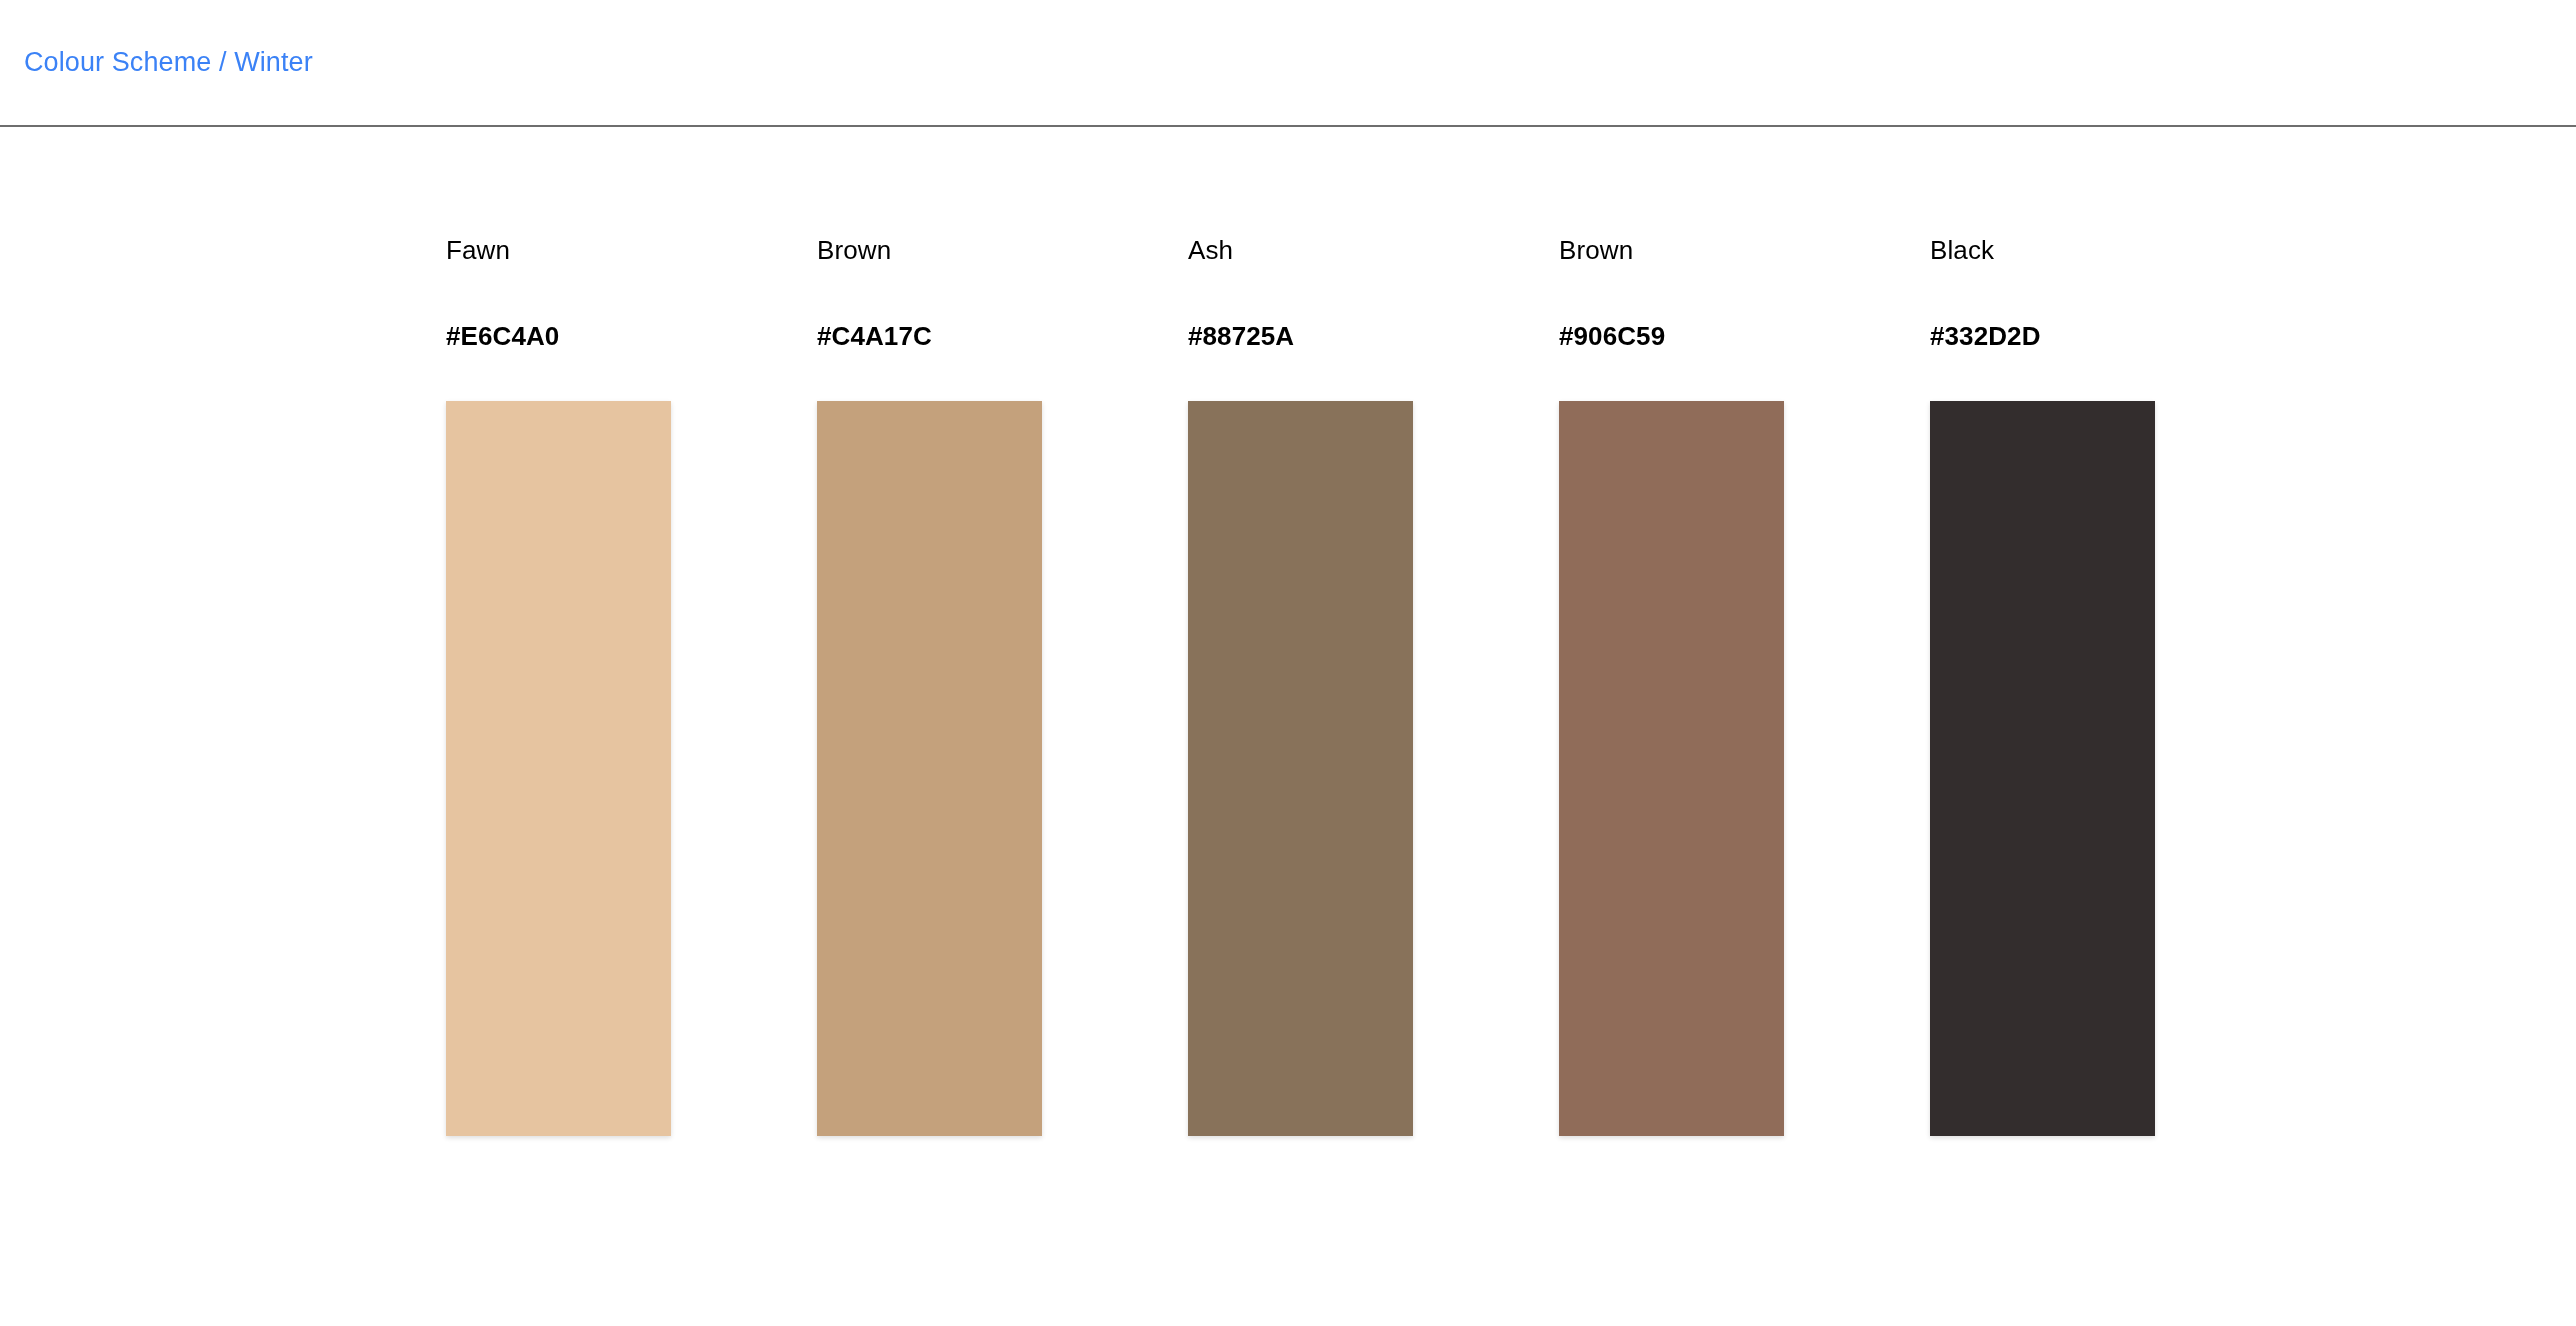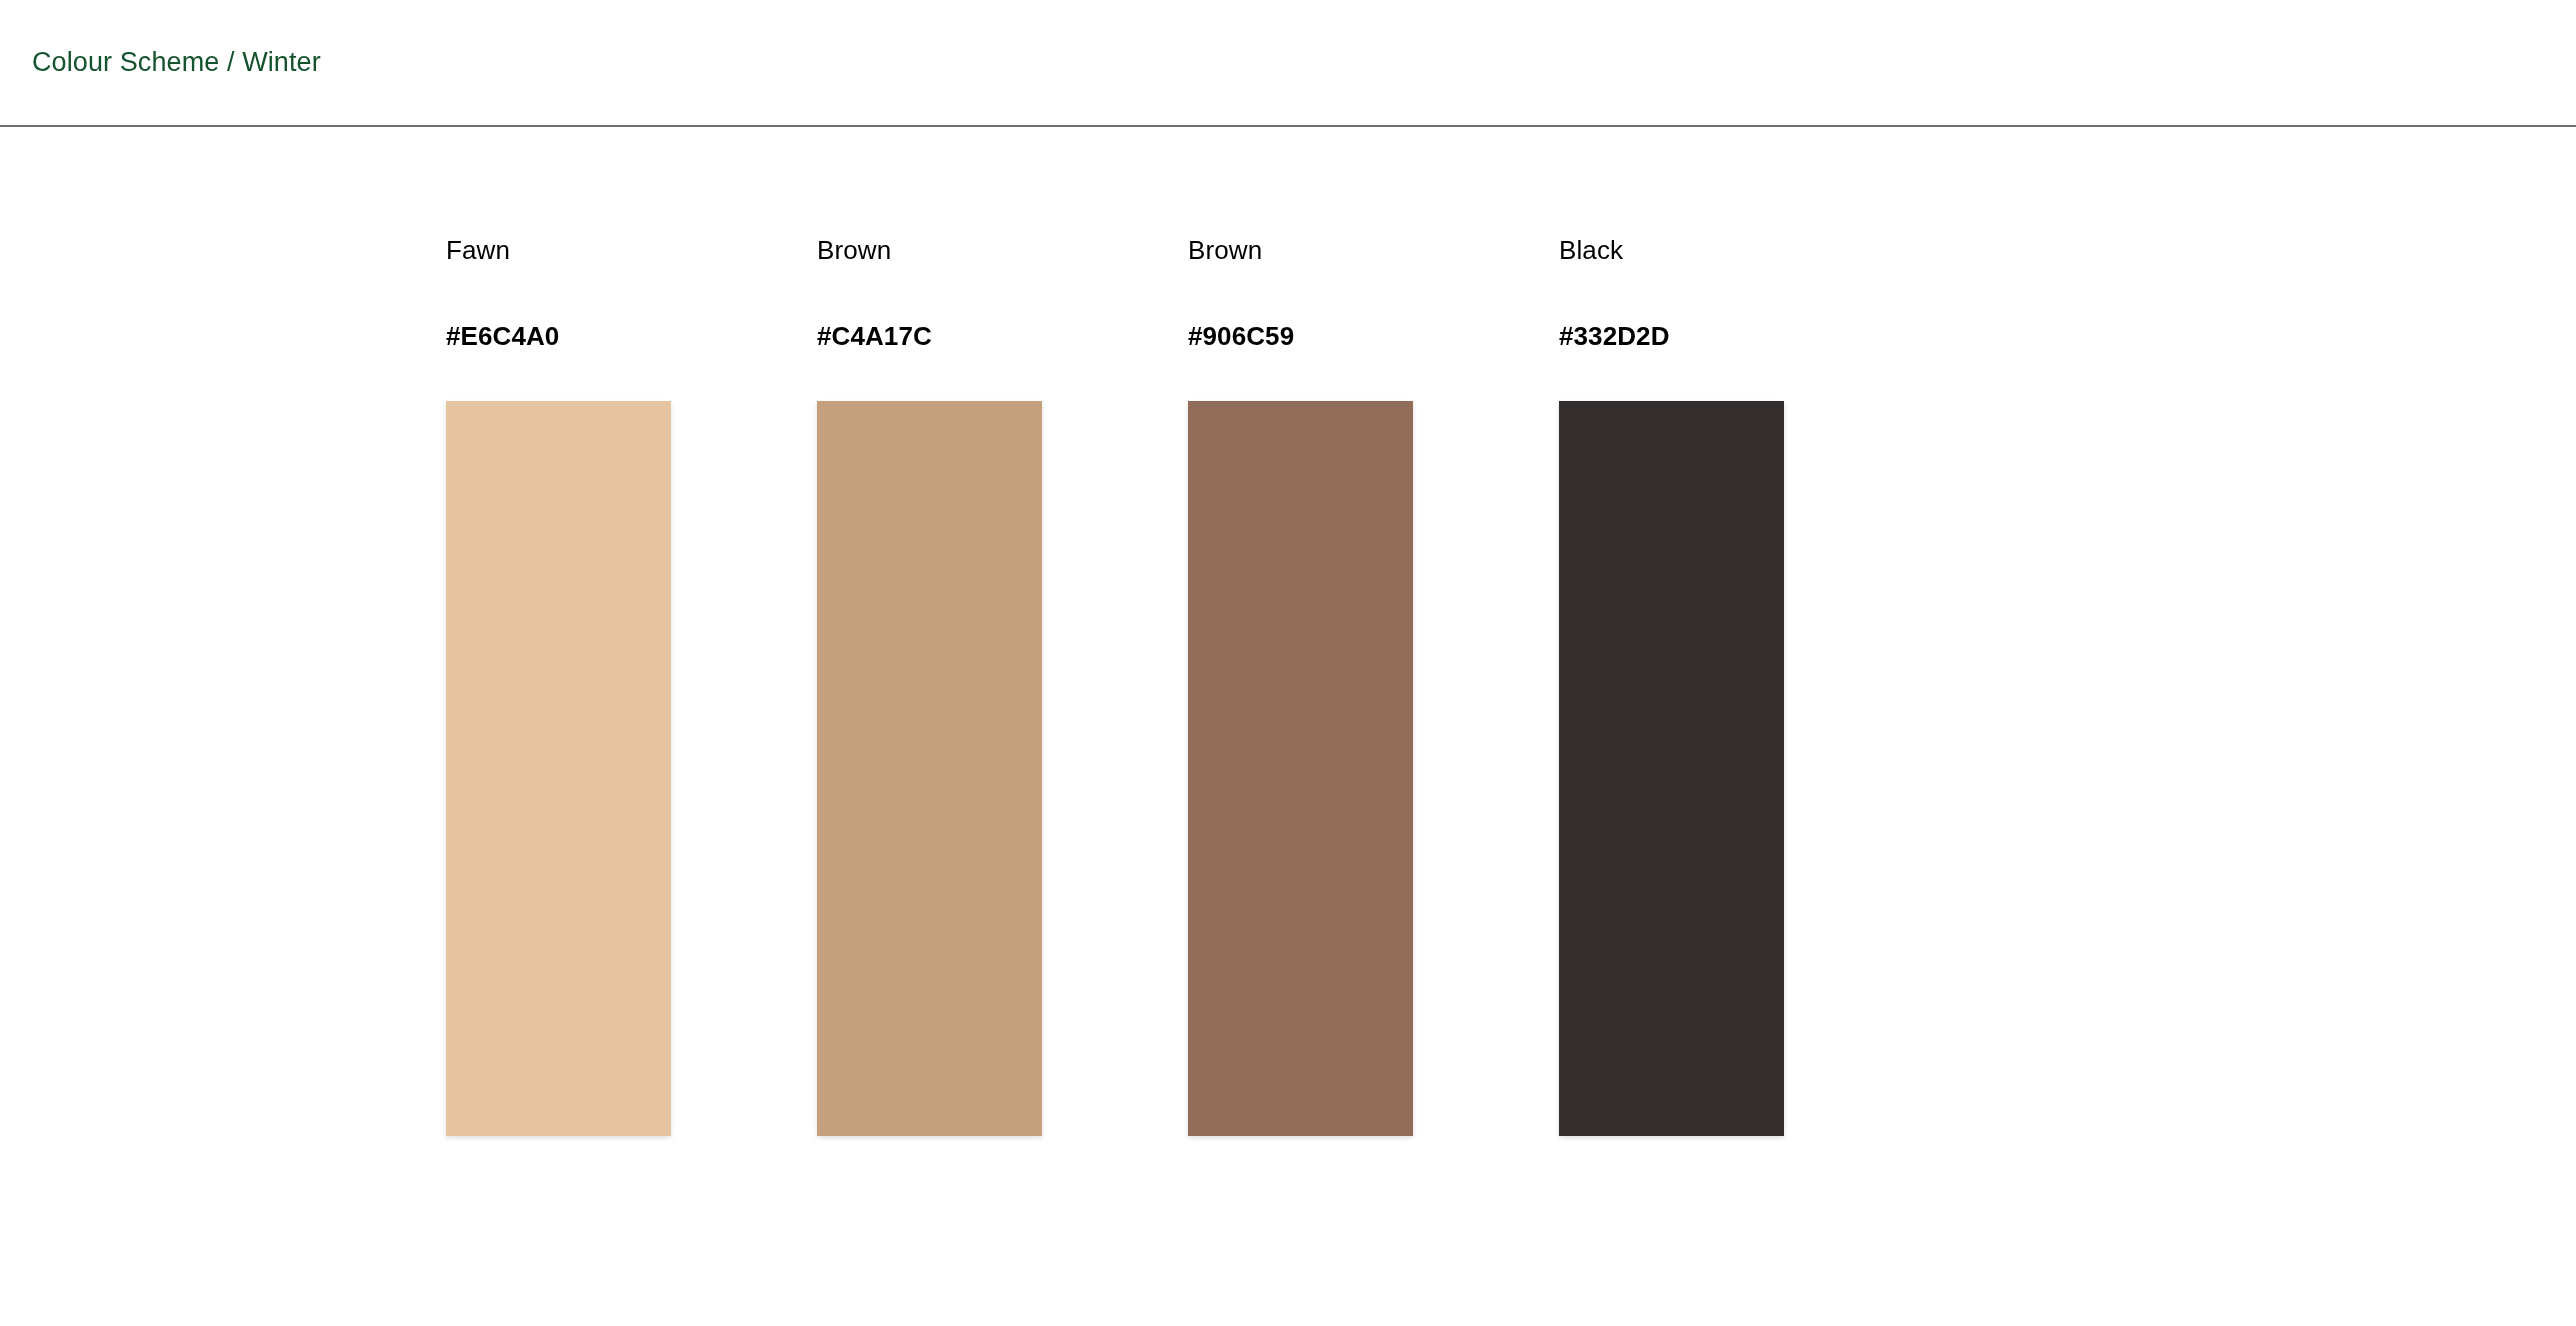--- a/index.html
+++ b/index.html
@@ -26,27 +26,27 @@
   .header {
     position: absolute;
     left: 0;
     top: 0;
     width: 2576px;
     height: 126px;
     box-sizing: border-box;
   }
   .header-title {
     position: absolute;
-    left: 32px;
+    left: 24px;
     top: 46px;
     font-size: 27px;
     font-weight: 400;
     line-height: 1.2;
     letter-spacing: 0.1px;
-    color: #14532d;
+    color: #3b82f6;
     white-space: nowrap;
   }
   .header-rule {
     position: absolute;
     left: 0;
     top: 125px;
     width: 2576px;
     height: 2px;
     background: #6e6e6e;
   }
@@ -118,20 +118,25 @@
       <div class="swatch-hex">#E6C4A0</div>
       <div class="swatch-chip" style="background: rgb(230, 196, 160);"></div>
     </div>
 
     <div class="swatch-col">
       <div class="swatch-name">Brown</div>
       <div class="swatch-hex">#C4A17C</div>
       <div class="swatch-chip" style="background: rgb(196, 161, 124);"></div>
     </div>
 
+    <div class="swatch-col">
+      <div class="swatch-name">Ash</div>
+      <div class="swatch-hex">#88725A</div>
+      <div class="swatch-chip" style="background: rgb(136, 114, 90);"></div>
+    </div>
 
     <div class="swatch-col">
       <div class="swatch-name">Brown</div>
       <div class="swatch-hex">#906C59</div>
       <div class="swatch-chip" style="background: rgb(144, 108, 89);"></div>
     </div>
 
     <div class="swatch-col">
       <div class="swatch-name">Black</div>
       <div class="swatch-hex">#332D2D</div>

